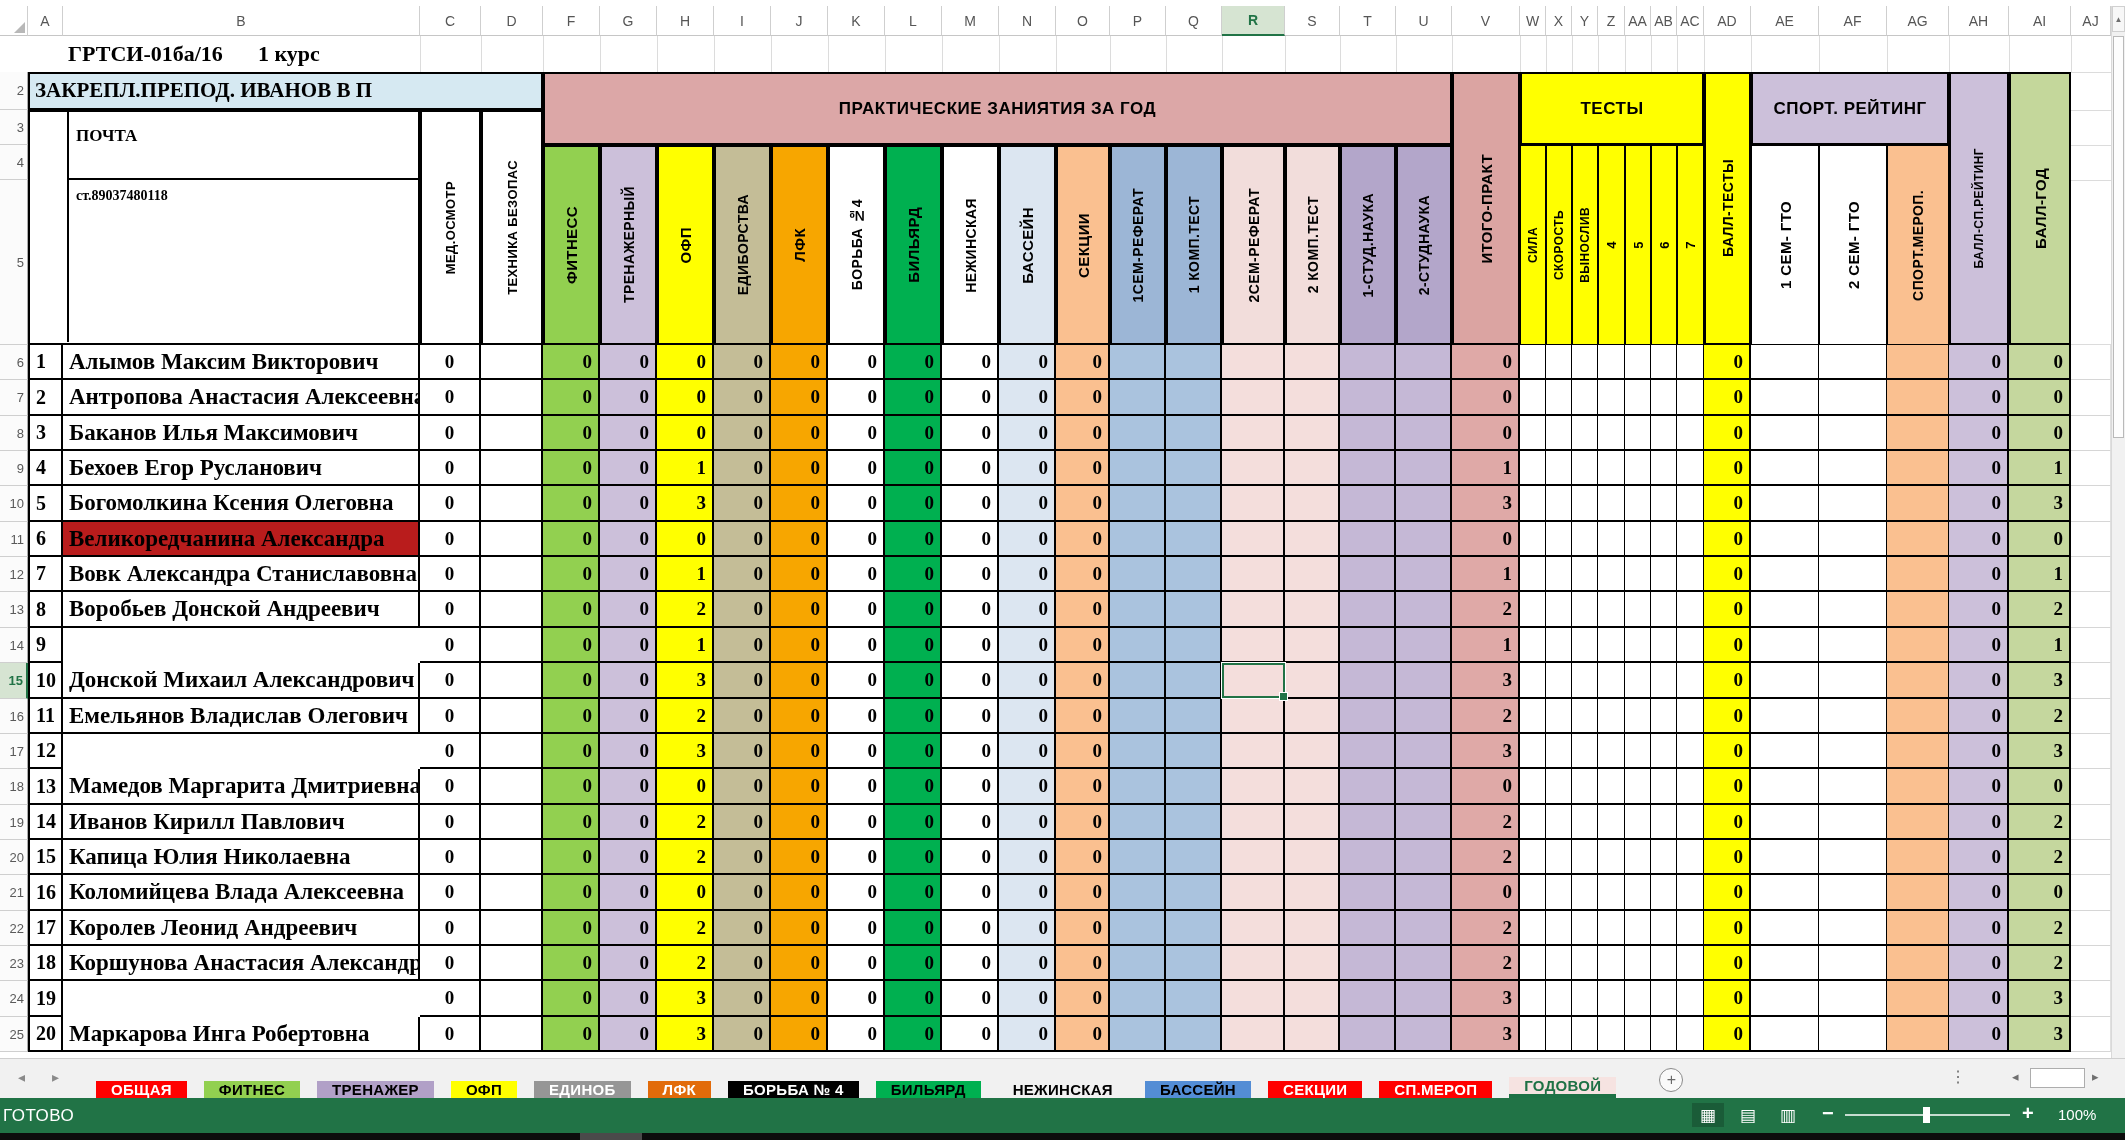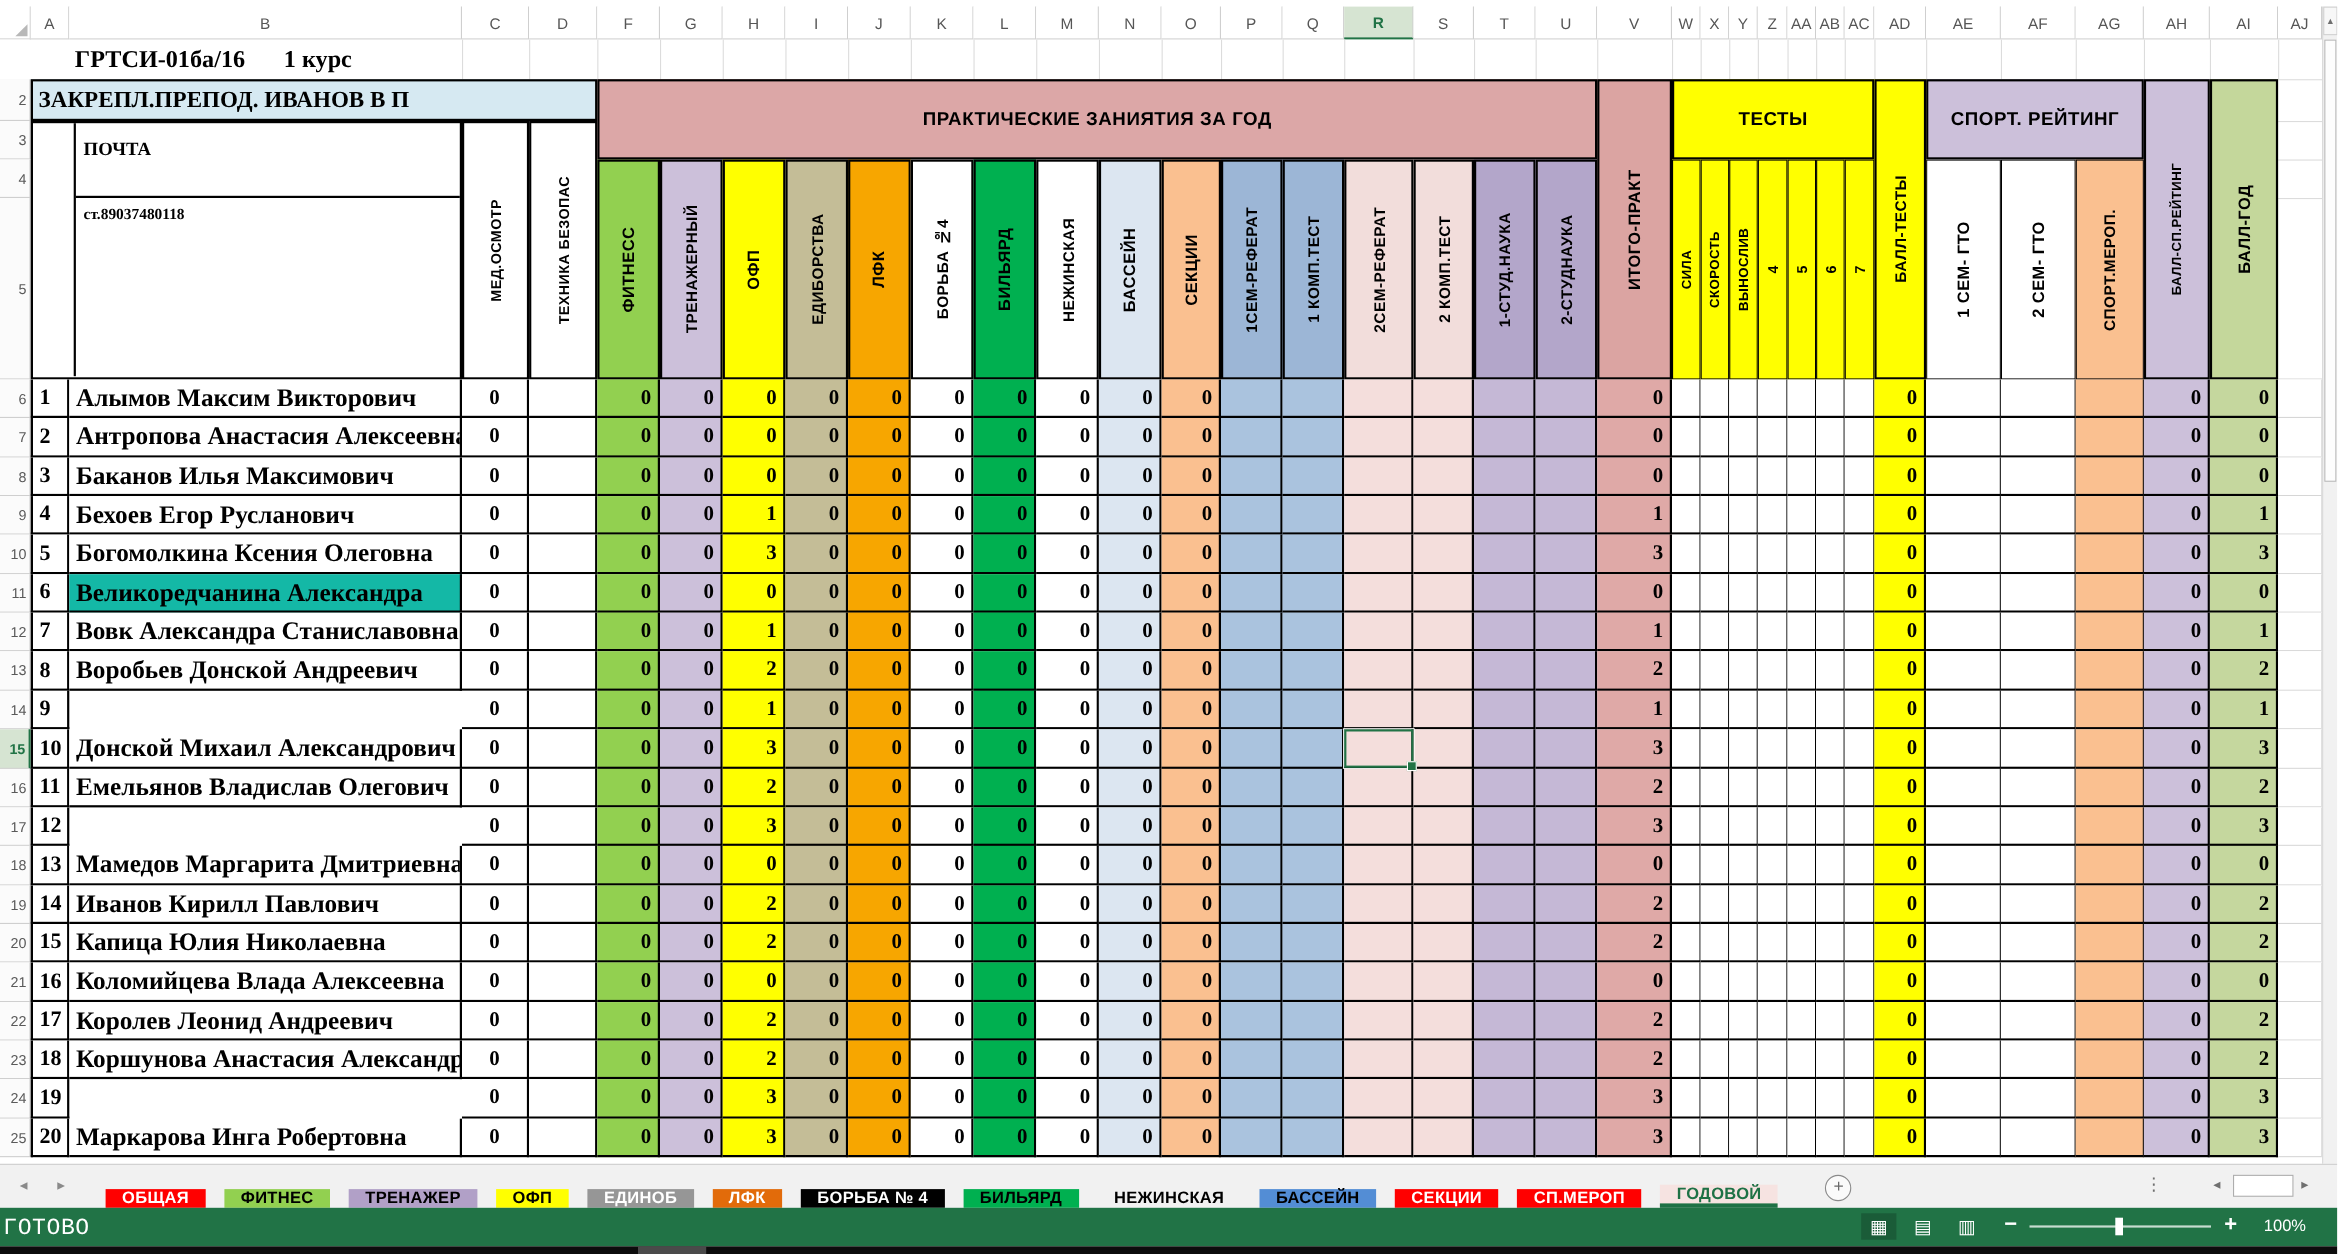--- a/index.html
+++ b/index.html
@@ -44,21 +44,21 @@
   #tabs{position:absolute;left:96px;top:2px;height:37px;display:flex;gap:17px;align-items:flex-end;}
   .tab{display:flex;align-items:center;justify-content:center;padding:0 15px;font-size:15px;font-weight:bold;
        white-space:nowrap;letter-spacing:.3px;}
   .tab.active{border-bottom:4px solid #1e7145;}
   .addbtn{margin-left:26px;align-self:center;width:22px;height:22px;border:1.5px solid #8a8a8a;border-radius:50%;
        color:#6a6a6a;font-size:16px;display:flex;align-items:center;justify-content:center;background:#fafafa;}
   .tbright span{position:absolute;color:#6f6f6f;}
   .hbox{position:absolute;box-sizing:border-box;background:#fff;border:1px solid #adadad;}
   
   #statusbar{position:absolute;left:0;top:1098px;width:2125px;height:35px;background:#217346;color:#fff;}
-  #ready{position:absolute;left:3px;top:8px;font-size:21px;letter-spacing:.5px;font-family:Liberation Mono, monospace;}
+  #ready{position:absolute;left:3px;top:8px;font-size:17px;letter-spacing:.5px;}
   .vic{position:absolute;top:5px;width:32px;height:24px;display:flex;align-items:center;justify-content:center;
        font-size:17px;color:#fff;}
   .vic.sel{background:#1a5c38;}
   .zminus,.zplus{position:absolute;top:4px;font-size:20px;font-weight:bold;color:#fff;}
   .ztrack{position:absolute;top:16px;width:165px;height:2px;background:rgba(255,255,255,.75);}
   .zthumb{position:absolute;left:78px;top:-7px;width:7px;height:16px;background:#fff;}
   #zoompct{position:absolute;top:8px;font-size:15px;color:#fff;}
   #taskstrip{position:absolute;left:0;top:1133px;width:2125px;height:7px;background:#0c0c0c;}
   #taskstrip .seg{position:absolute;left:580px;width:62px;height:7px;background:#4a4a4a;}
 </style>
@@ -455,21 +455,21 @@
           <div class="dcell" style="left: 1704px; top: 0px; width: 47px; height: 36px; background: rgb(255, 255, 0); border-right: 2px solid rgb(0, 0, 0); border-bottom: 2px solid rgb(0, 0, 0); justify-content: flex-end; padding-right: 6px; font-size: 19px;">0</div>
           <div class="dcell" style="left: 1751px; top: 0px; width: 68px; height: 36px; background: rgb(255, 255, 255); border-right: 1.5px solid rgb(0, 0, 0); border-bottom: 2px solid rgb(0, 0, 0); justify-content: flex-end; padding-right: 6px; font-size: 19px;"></div>
           <div class="dcell" style="left: 1819px; top: 0px; width: 68px; height: 36px; background: rgb(255, 255, 255); border-right: 1.5px solid rgb(0, 0, 0); border-bottom: 2px solid rgb(0, 0, 0); justify-content: flex-end; padding-right: 6px; font-size: 19px;"></div>
           <div class="dcell" style="left: 1887px; top: 0px; width: 62px; height: 36px; background: rgb(250, 192, 144); border-right: 1.5px solid rgb(0, 0, 0); border-bottom: 2px solid rgb(0, 0, 0); justify-content: flex-end; padding-right: 6px; font-size: 19px;"></div>
           <div class="dcell" style="left: 1949px; top: 0px; width: 60px; height: 36px; background: rgb(204, 192, 218); border-right: 2px solid rgb(0, 0, 0); border-bottom: 2px solid rgb(0, 0, 0); justify-content: flex-end; padding-right: 6px; font-size: 19px;">0</div>
           <div class="dcell" style="left: 2009px; top: 0px; width: 62px; height: 36px; background: rgb(197, 215, 158); border-right: 2px solid rgb(0, 0, 0); border-bottom: 2px solid rgb(0, 0, 0); justify-content: flex-end; padding-right: 6px; font-size: 19px;">3</div>
           <div class="dcell" style="left: 2071px; top: 0px; width: 40px; height: 36px; background: rgb(255, 255, 255); border-bottom: 1px solid rgb(214, 214, 214); border-right: 1px solid rgb(224, 224, 224);"></div>
         </div>
         <div class="abs" style="left: 0px; top: 177px; width: 2125px; height: 35px;">
           <div class="dcell" style="left: 28px; top: 0px; width: 35px; height: 35px; background: rgb(255, 255, 255); border-right: 2px solid rgb(0, 0, 0); border-bottom: 2px solid rgb(0, 0, 0); border-left: 2px solid rgb(0, 0, 0); padding-left: 6px; font-size: 20px;">6</div>
-          <div class="dcell" style="left: 63px; top: 0px; width: 357px; height: 35px; background: #14b8a6; border-right: 2px solid rgb(0, 0, 0); border-bottom: 2px solid rgb(0, 0, 0); padding-left: 6px; font-size: 23px; white-space: nowrap;">Великоредчанина Александра</div>
+          <div class="dcell" style="left: 63px; top: 0px; width: 357px; height: 35px; background: #b91c1c; border-right: 2px solid rgb(0, 0, 0); border-bottom: 2px solid rgb(0, 0, 0); padding-left: 6px; font-size: 23px; white-space: nowrap;">Великоредчанина Александра</div>
           <div class="dcell" style="left: 420px; top: 0px; width: 61px; height: 35px; background: rgb(255, 255, 255); border-right: 2px solid rgb(0, 0, 0); border-bottom: 2px solid rgb(0, 0, 0); justify-content: center; font-size: 19px;">0</div>
           <div class="dcell" style="left: 481px; top: 0px; width: 62px; height: 35px; background: rgb(255, 255, 255); border-right: 2px solid rgb(0, 0, 0); border-bottom: 2px solid rgb(0, 0, 0); justify-content: flex-end; padding-right: 6px; font-size: 19px;"></div>
           <div class="dcell" style="left: 543px; top: 0px; width: 57px; height: 35px; background: rgb(146, 208, 80); border-right: 2px solid rgb(0, 0, 0); border-bottom: 2px solid rgb(0, 0, 0); justify-content: flex-end; padding-right: 6px; font-size: 19px;">0</div>
           <div class="dcell" style="left: 600px; top: 0px; width: 57px; height: 35px; background: rgb(204, 192, 218); border-right: 2px solid rgb(0, 0, 0); border-bottom: 2px solid rgb(0, 0, 0); justify-content: flex-end; padding-right: 6px; font-size: 19px;">0</div>
           <div class="dcell" style="left: 657px; top: 0px; width: 57px; height: 35px; background: rgb(255, 255, 0); border-right: 2px solid rgb(0, 0, 0); border-bottom: 2px solid rgb(0, 0, 0); justify-content: flex-end; padding-right: 6px; font-size: 19px;">0</div>
           <div class="dcell" style="left: 714px; top: 0px; width: 57px; height: 35px; background: rgb(196, 189, 151); border-right: 2px solid rgb(0, 0, 0); border-bottom: 2px solid rgb(0, 0, 0); justify-content: flex-end; padding-right: 6px; font-size: 19px;">0</div>
           <div class="dcell" style="left: 771px; top: 0px; width: 57px; height: 35px; background: rgb(247, 166, 0); border-right: 2px solid rgb(0, 0, 0); border-bottom: 2px solid rgb(0, 0, 0); justify-content: flex-end; padding-right: 6px; font-size: 19px;">0</div>
           <div class="dcell" style="left: 828px; top: 0px; width: 57px; height: 35px; background: rgb(255, 255, 255); border-right: 2px solid rgb(0, 0, 0); border-bottom: 2px solid rgb(0, 0, 0); justify-content: flex-end; padding-right: 6px; font-size: 19px;">0</div>
           <div class="dcell" style="left: 885px; top: 0px; width: 57px; height: 35px; background: rgb(0, 176, 80); border-right: 2px solid rgb(0, 0, 0); border-bottom: 2px solid rgb(0, 0, 0); justify-content: flex-end; padding-right: 6px; font-size: 19px;">0</div>
           <div class="dcell" style="left: 942px; top: 0px; width: 57px; height: 35px; background: rgb(255, 255, 255); border-right: 2px solid rgb(0, 0, 0); border-bottom: 2px solid rgb(0, 0, 0); justify-content: flex-end; padding-right: 6px; font-size: 19px;">0</div>

